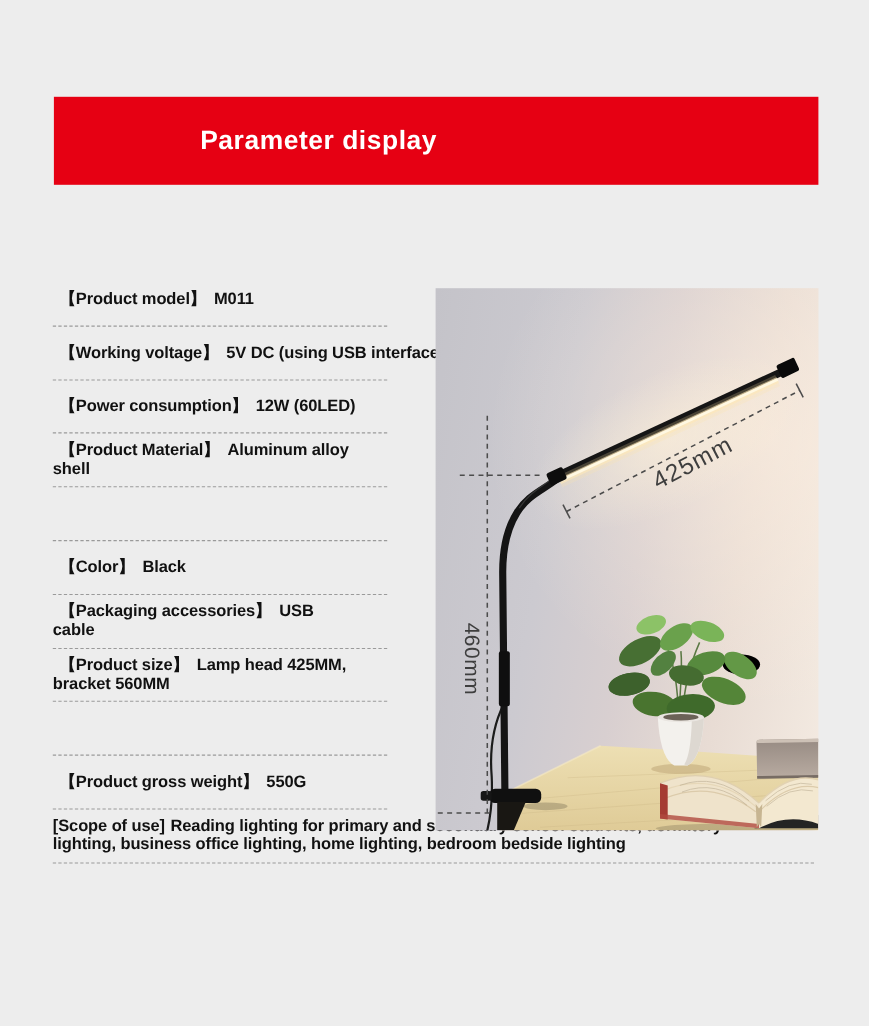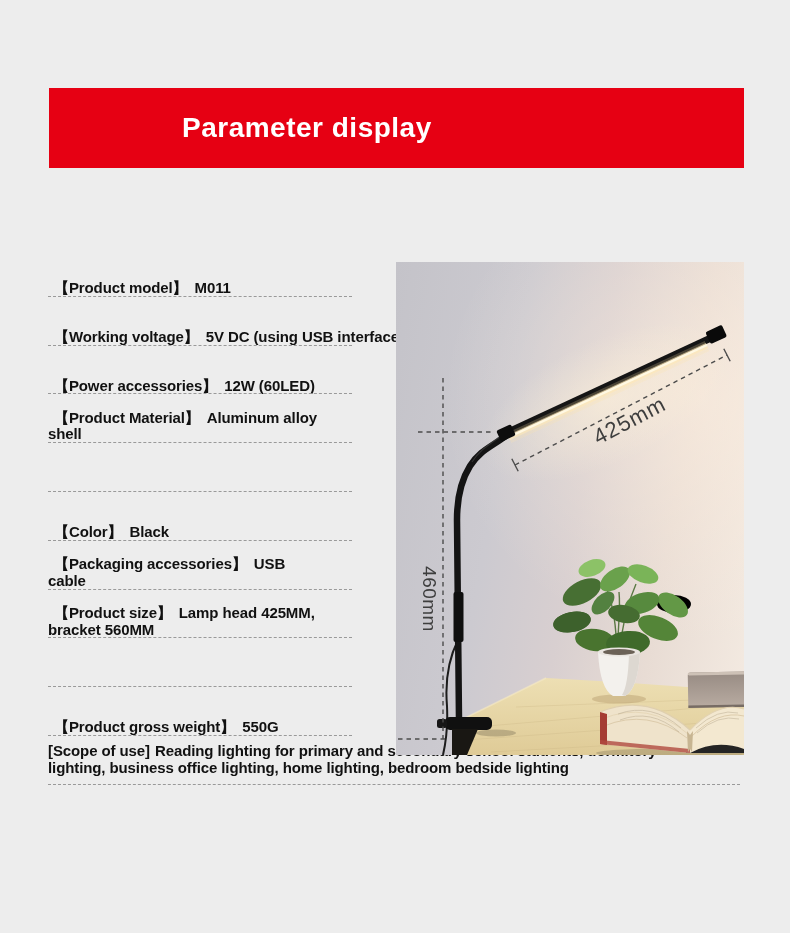--- a/index.html
+++ b/index.html
@@ -10,28 +10,28 @@
     color:#111;
   }
   .page{position:absolute;inset:0;}
   
   .banner{
     position:absolute;left:49px;top:88px;width:695px;height:80px;
     background:#e60013;
   }
   .banner h1{
     margin:0;padding-left:133px;line-height:80px;
-    font-size:28px;font-weight:bold;color:#fff;letter-spacing:.5px;
+    font-size:24px;font-weight:bold;color:#fff;letter-spacing:.5px;
     white-space:nowrap;
   }
   
   .params{position:absolute;left:48px;top:248px;width:692px;}
   .param-row{
     position:relative;width:370px;min-height:48.8px;
-    display:flex;align-items:flex-end;
+    display:flex;align-items:center;
   }
   .param-text{
     font-size:15px;font-weight:bold;line-height:16.8px;
     text-indent:6px;letter-spacing:-.1px;
   }
   .pvalue{margin-left:7px;white-space:pre-line;}
   .sep{
     position:absolute;left:0;bottom:0;width:304px;height:0;
     border-bottom:1.5px dashed #9a9a9a;
   }
@@ -64,21 +64,21 @@
       <div class="param-text"><span>【Product model】</span><span class="pvalue">M011</span></div>
       <div class="sep"></div>
     </div>
 
     <div class="param-row">
       <div class="param-text"><span>【Working voltage】</span><span class="pvalue">5V DC (using USB interface)</span></div>
       <div class="sep"></div>
     </div>
 
     <div class="param-row">
-      <div class="param-text"><span>【Power accessories】</span><span class="pvalue">12W (60LED)</span></div>
+      <div class="param-text"><span>【Power consumption】</span><span class="pvalue">12W (60LED)</span></div>
       <div class="sep"></div>
     </div>
 
     <div class="param-row">
       <div class="param-text"><span>【Product Material】</span><span class="pvalue">Aluminum alloy
 shell</span></div>
       <div class="sep"></div>
     </div>
 
     <div class="param-row">

